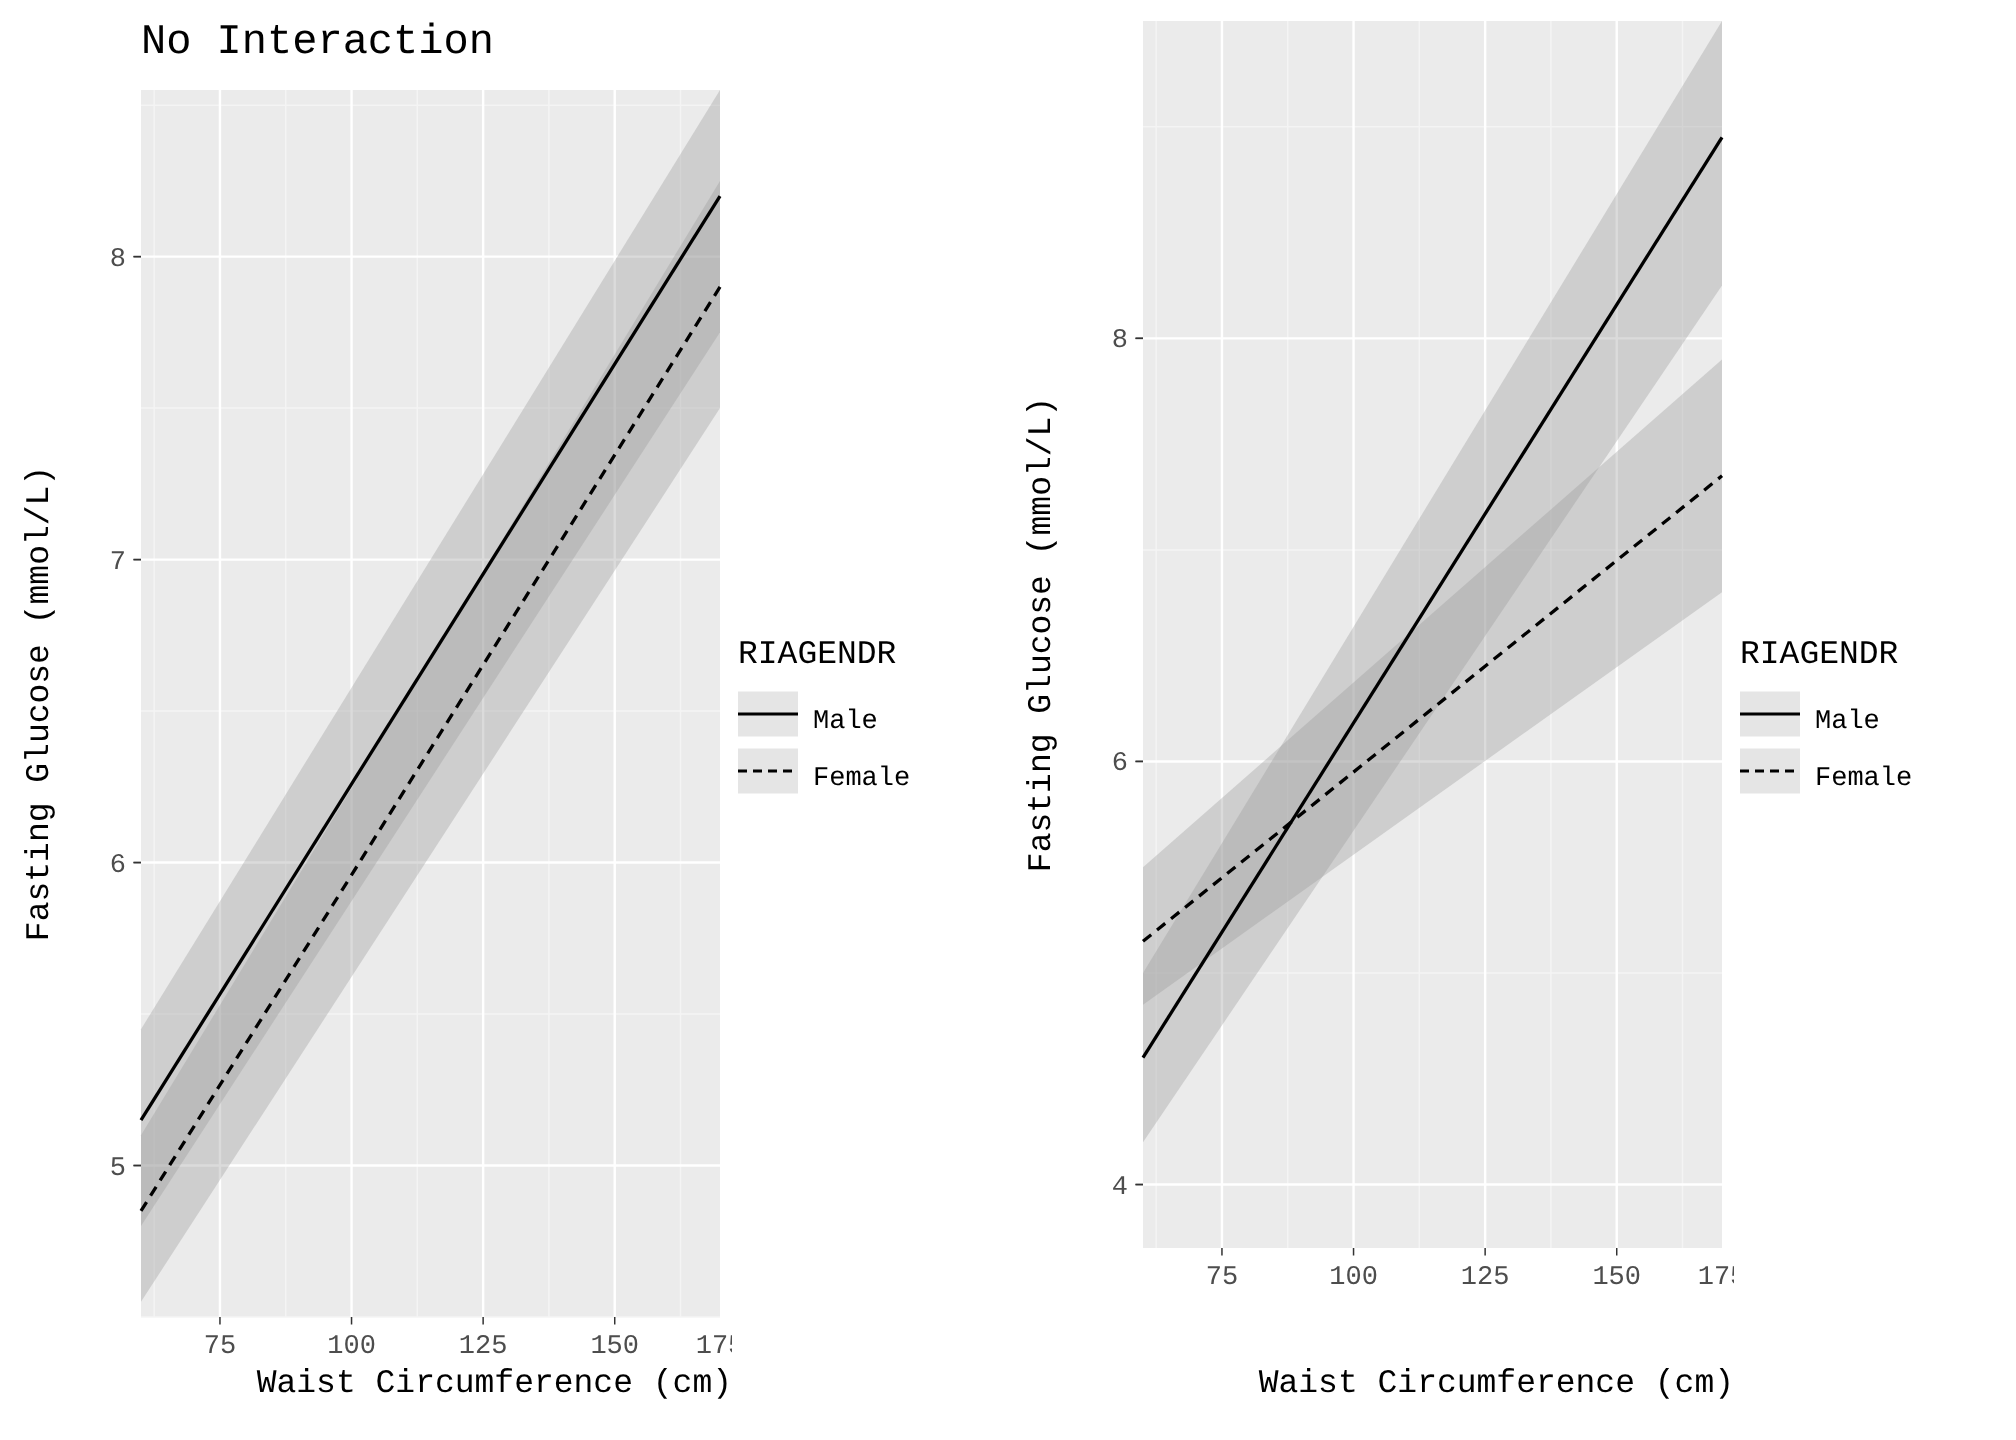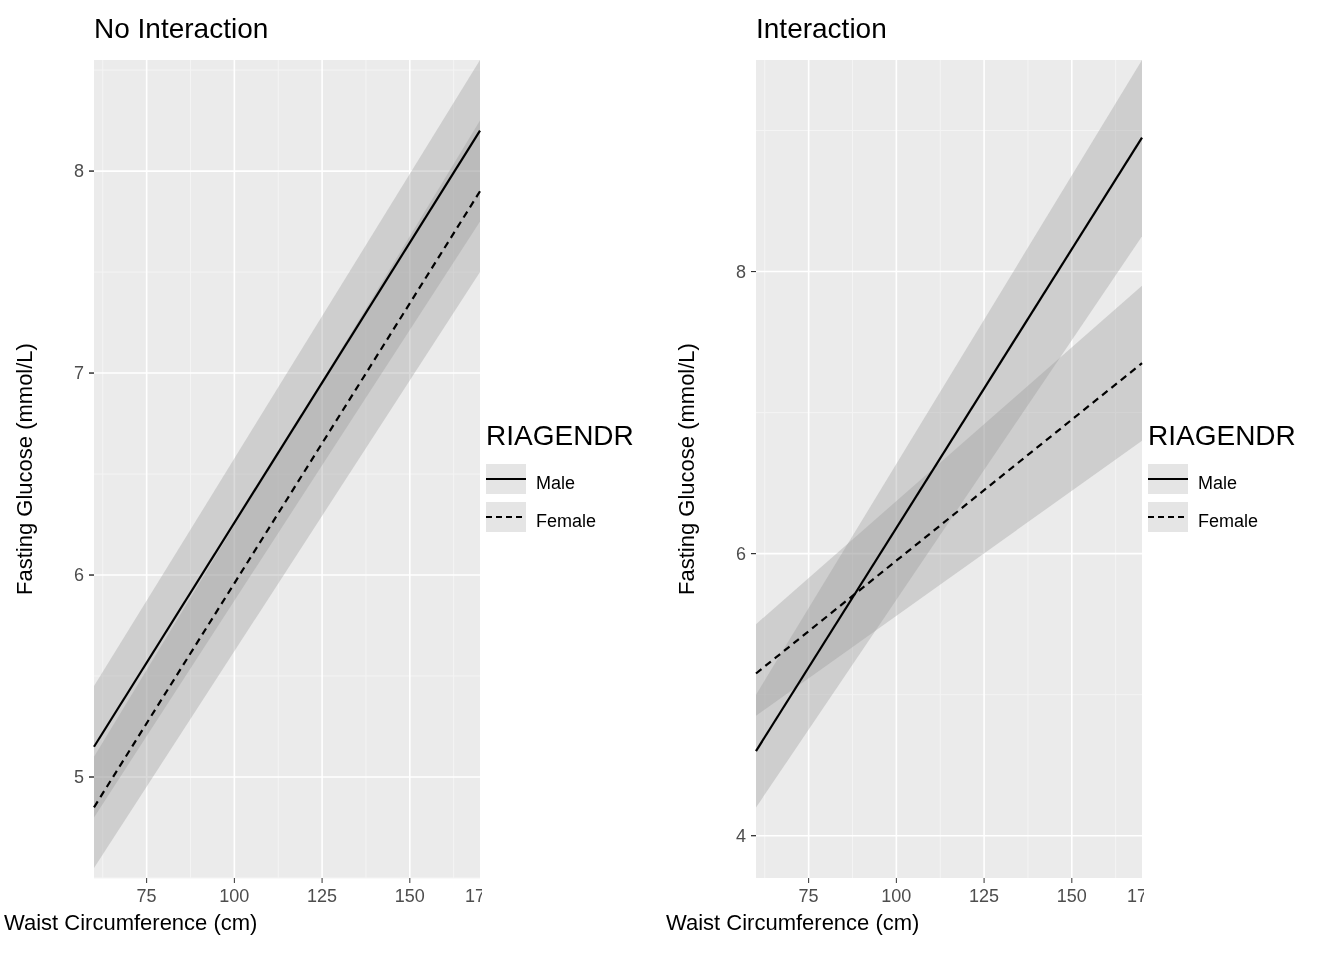--- a/index.html
+++ b/index.html
@@ -10,21 +10,22 @@
     width: 1344px;
     height: 960px;
     overflow: hidden;
   }
   .figure {
     display: flex;
     flex-direction: row;
     width: 1344px;
     height: 960px;
     box-sizing: border-box;
-    padding: 8px 16px 8px 4px;
+    padding: 8px 4px 8px 4px;
+    font-family: Liberation Mono, monospace;
   }
   .panel-group {
     display: flex;
     flex-direction: row;
     align-items: stretch;
     flex: 1 1 50%;
     min-width: 0;
   }
   .panel-col {
     display: flex;
@@ -40,35 +41,35 @@
     line-height: 30px;
   }
   .plot-area {
     position: relative;
     flex: 1 1 auto;
     min-height: 0;
   }
   .x-axis-title {
     font-size: 22px;
     color: #000;
-    text-align: left;
+    text-align: right;
     height: 42px;
     line-height: 26px;
     padding-top: 2px;
   }
   .legend {
     width: 180px;
     flex: 0 0 180px;
     display: flex;
     flex-direction: column;
     justify-content: center;
     padding-left: 4px;
   }
   .legend-title {
-    font-size: 28px;
+    font-size: 22px;
     color: #000;
     margin-bottom: 12px;
   }
   .legend-item {
     display: flex;
     align-items: flex-end;
     margin-bottom: 8px;
   }
   .legend-key {
     width: 40px;
@@ -158,21 +159,20 @@
               <line x1="0" y1="15" x2="40" y2="15" stroke="#000" stroke-width="2" stroke-dasharray="6 4"></line>
             </svg>
         </div>
         <span class="legend-label">Female</span>
       </div>
     </div>
   </div>
 
   <div class="panel-group">
     <div class="panel-col">
-      <div class="panel-title">Interaction</div>
       <div class="plot-area">
         <svg id="svg1" width="100%" height="100%">
             <rect x="90" y="6" width="386" height="818" fill="#EBEBEB"></rect>
             <line x1="98.77272727272728" x2="98.77272727272728" y1="6" y2="824" stroke="#f4f4f4" stroke-width="1"></line>
             <line x1="186.5" x2="186.5" y1="6" y2="824" stroke="#f4f4f4" stroke-width="1"></line>
             <line x1="274.22727272727275" x2="274.22727272727275" y1="6" y2="824" stroke="#f4f4f4" stroke-width="1"></line>
             <line x1="361.9545454545455" x2="361.9545454545455" y1="6" y2="824" stroke="#f4f4f4" stroke-width="1"></line>
             <line x1="449.6818181818182" x2="449.6818181818182" y1="6" y2="824" stroke="#f4f4f4" stroke-width="1"></line>
             <line x1="90" x2="476" y1="640.6551724137931" y2="640.6551724137931" stroke="#f4f4f4" stroke-width="1"></line>
             <line x1="90" x2="476" y1="358.5862068965517" y2="358.5862068965517" stroke="#f4f4f4" stroke-width="1"></line>

